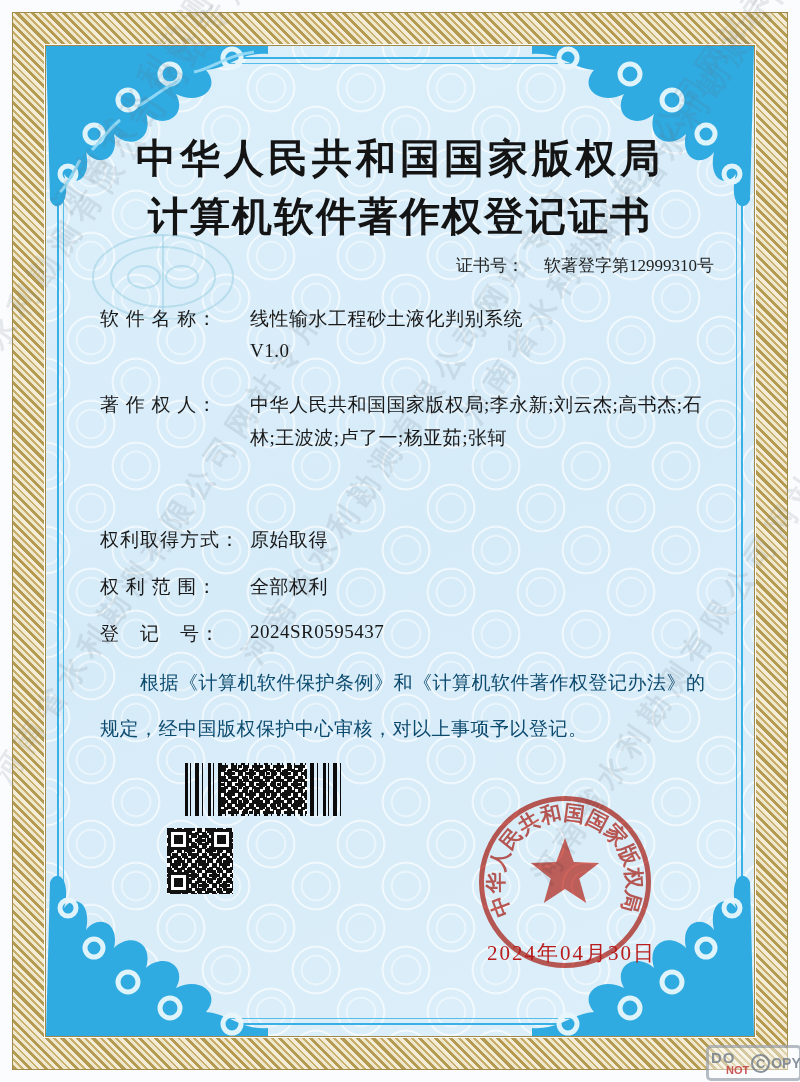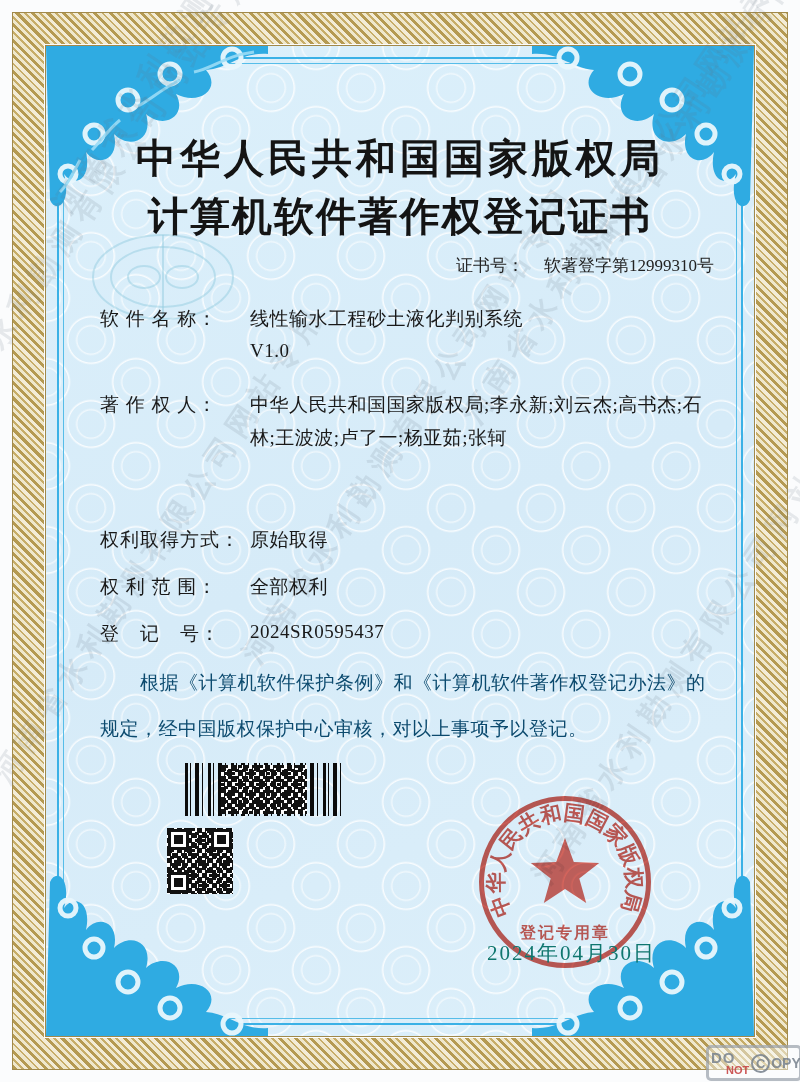--- a/index.html
+++ b/index.html
@@ -74,21 +74,21 @@
   .finder{position:absolute;width:15px;height:15px;border:3px solid #111;background:#fff;}
   .finder::after{content:"";position:absolute;inset:3px;background:#111;}
   .f-tl{left:1px;top:1px;} .f-tr{right:1px;top:1px;} .f-bl{left:1px;bottom:1px;}
   
   .seal{position:absolute;left:479px;top:796px;width:172px;height:172px;z-index:6;opacity:.9;mix-blend-mode:multiply;}
   .seal-ring{position:absolute;inset:0;border:5px solid #cf4a41;border-radius:50%;}
   .seal svg{position:absolute;inset:0;overflow:visible;}
   .seal-t1,.seal-t2{position:absolute;left:0;right:0;text-align:center;color:#cf4a41;font-weight:bold;}
   .seal-t1{top:104px;font-size:16px;letter-spacing:1px;}
   .seal-t2{top:127px;font-size:16px;letter-spacing:2px;}
-  .date{position:absolute;left:487px;top:939px;font-size:21px;color:#0f766e;letter-spacing:2px;z-index:7;}
+  .date{position:absolute;left:487px;top:939px;font-size:21px;color:#b91c1c;letter-spacing:2px;z-index:7;}
   
   .dnc{
     position:absolute;left:706px;top:1045px;width:96px;height:36px;z-index:8;box-sizing:border-box;
     border:3px solid rgba(125,135,148,.55);border-radius:5px;background:rgba(250,252,253,.45);
     font-family:"Liberation Sans","DejaVu Sans",sans-serif;font-weight:bold;
     color:rgba(118,128,140,.85);display:flex;align-items:center;padding:1px 2px;
   }
   .dnc-col{display:flex;flex-direction:column;line-height:1;margin-right:2px;justify-content:space-between;}
   .dnc-do{font-size:15px;letter-spacing:1px;}
   .dnc-not{font-size:11px;color:rgba(198,70,70,.9);padding-left:15px;}
@@ -211,21 +211,20 @@
   <div class="seal-ring"></div>
   <svg viewBox="0 0 172 172">
     <defs>
       <path id="sealArc" d="M32.3,117 A62,62 0 1 1 139.7,117" fill="none"></path>
     </defs>
     <text font-size="21" font-weight="bold" fill="#cf4a41">
       <textPath href="#sealArc" startOffset="0" textLength="255">中华人民共和国国家版权局</textPath>
     </text>
     <polygon points="86,42 94.8,65.9 120.2,66.9 100.3,82.6 107.2,107.1 86,93 64.8,107.1 71.7,82.6 51.8,66.9 77.2,65.9" fill="#d9544a"></polygon>
   </svg>
-  <div class="seal-t2">登记专用章</div>
 </div>
 
 <div class="date">2024年04月30日</div>
 
 <div class="dnc">
   <span class="dnc-col">
     <span class="dnc-do">DO</span>
     <span class="dnc-not">NOT</span>
   </span>
   <span class="dnc-c">C</span>

